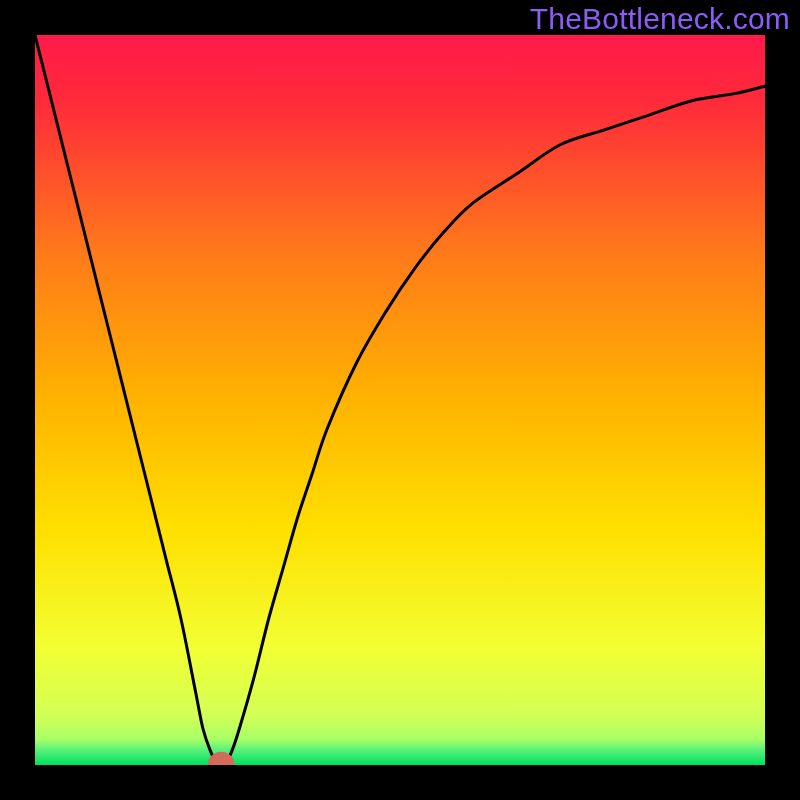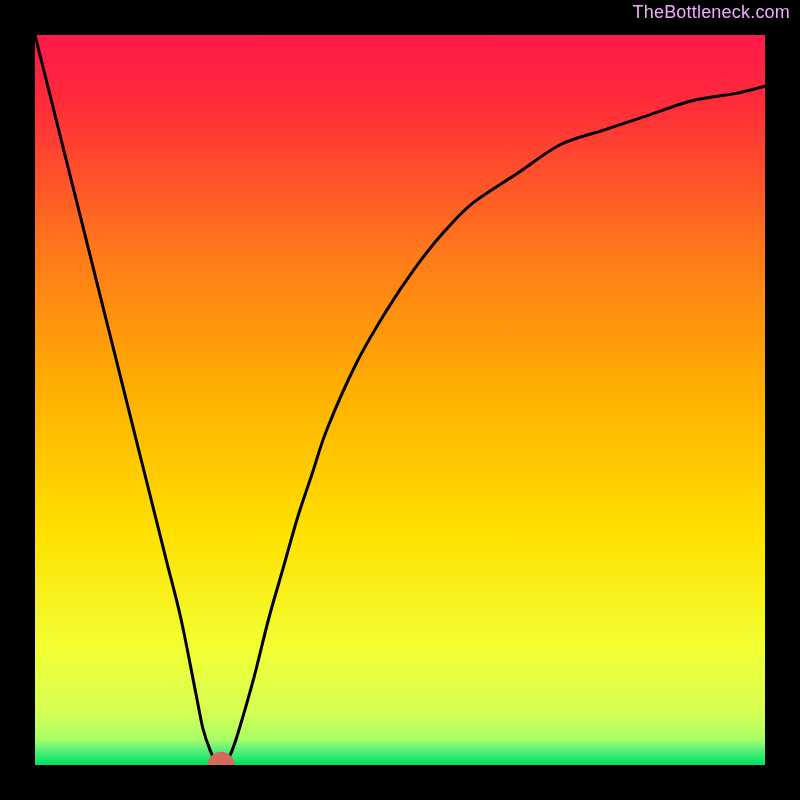--- a/index.html
+++ b/index.html
@@ -22,22 +22,22 @@
     left: 35px;
     top: 35px;
     width: 730px;
     height: 730px;
     overflow: hidden;
   }
   .watermark {
     position: absolute;
     top: 2px;
     right: 10px;
-    color: #f0abfc;
-    font-size: 18px;
+    color: #8b5cf6;
+    font-size: 30px;
     font-weight: 500;
     letter-spacing: 0.2px;
   }
 </style>
 </head>
 <body>
 
 <div class="outer">
   <div class="watermark">TheBottleneck.com</div>
   <div class="plot-area">

